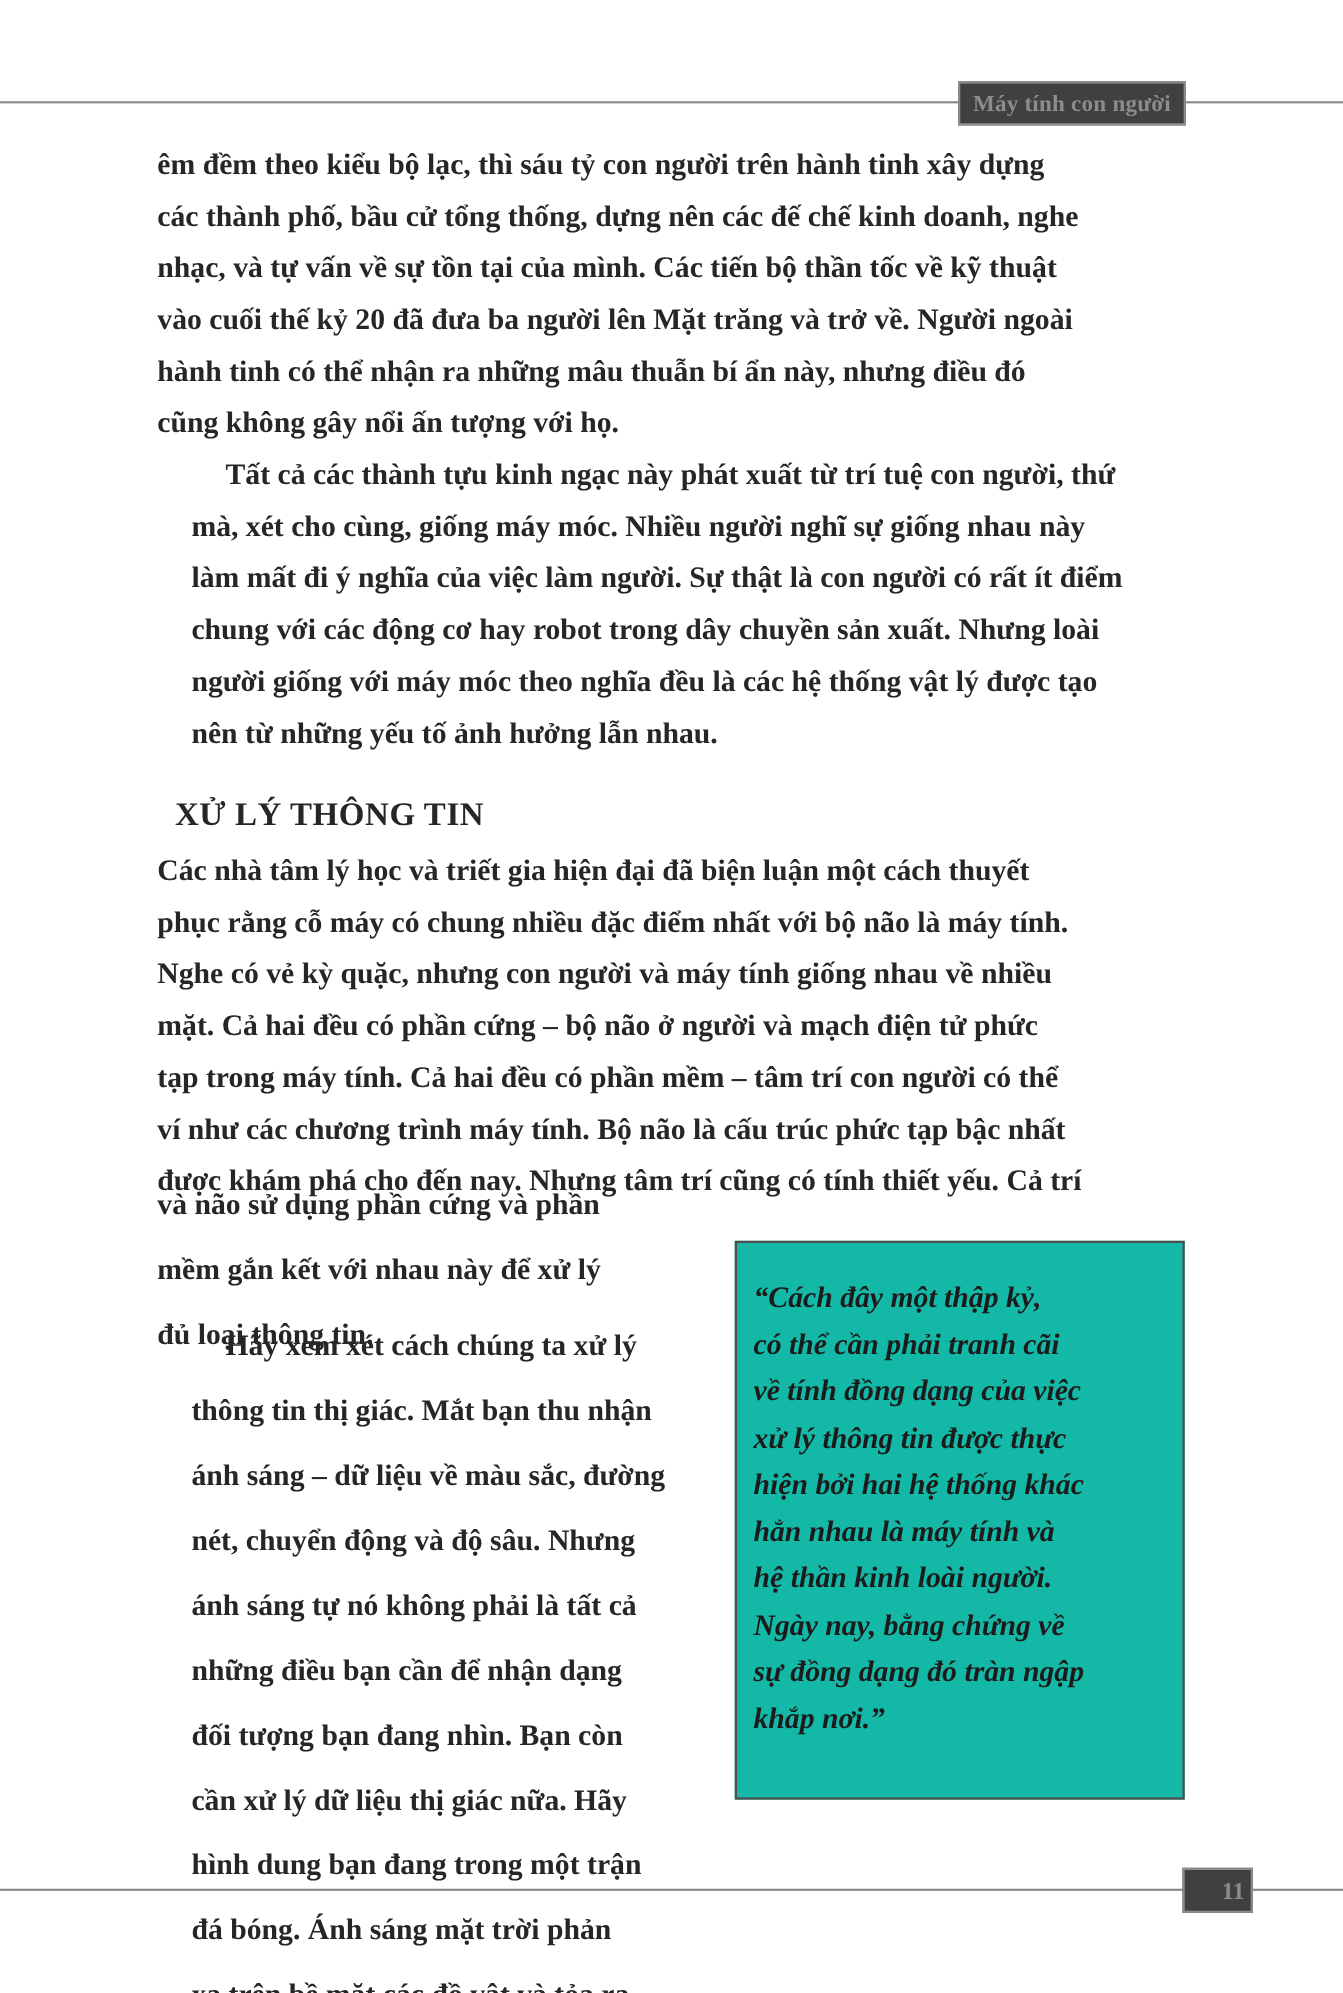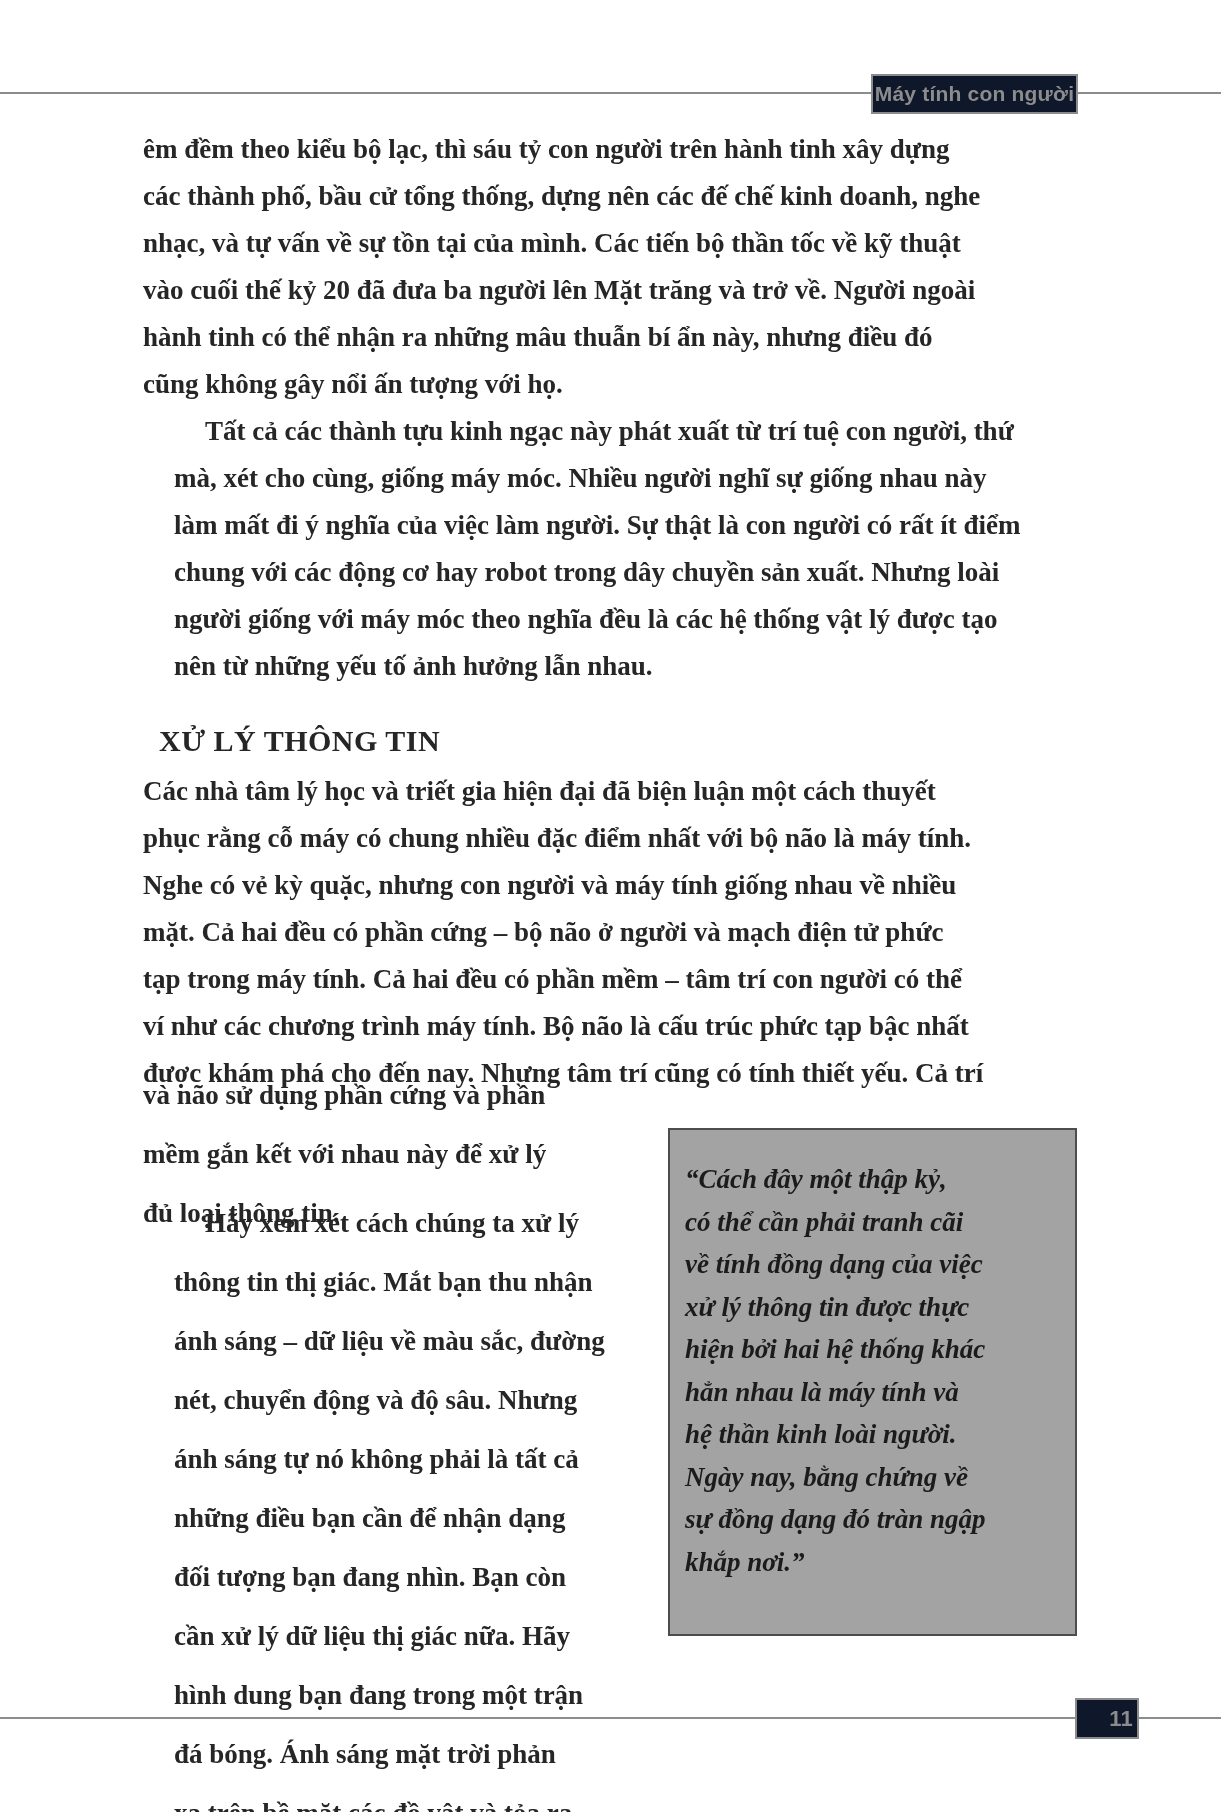--- a/index.html
+++ b/index.html
@@ -22,26 +22,26 @@
     left: 0;
     right: 0;
     height: 2px;
     background: #8c8c8c;
   }
   .header-rule { top: 92px; }
   .footer-rule { top: 1717px; }
   .label-box {
     position: absolute;
     box-sizing: border-box;
-    background: #0f172a;
+    background: #404040;
     border: 2px solid #8c8c8c;
     display: flex;
     align-items: center;
     justify-content: center;
-    font-family: Liberation Sans, sans-serif;
+    font-family: Liberation Serif, serif;
     font-weight: 600;
     color: #8c8c8c;
   }
   .running-head-box {
     left: 871px;
     top: 74px;
     width: 207px;
     height: 40px;
     font-size: 21px;
     letter-spacing: 0.2px;
@@ -90,21 +90,21 @@
   .para-4 { top: 1194px; }
   
   .quote-box {
     position: absolute;
     box-sizing: border-box;
     left: 668px;
     top: 1128px;
     width: 409px;
     height: 508px;
     border: 2px solid #4d4d4d;
-    background: #a3a3a3;
+    background: #14b8a6;
     padding: 28px 12px 0 15px;
   }
   .quote-text {
     margin: 0;
     font-size: 27px;
     font-weight: 700;
     font-style: italic;
     line-height: 42.5px;
     color: #1b1b1b;
     white-space: pre;

